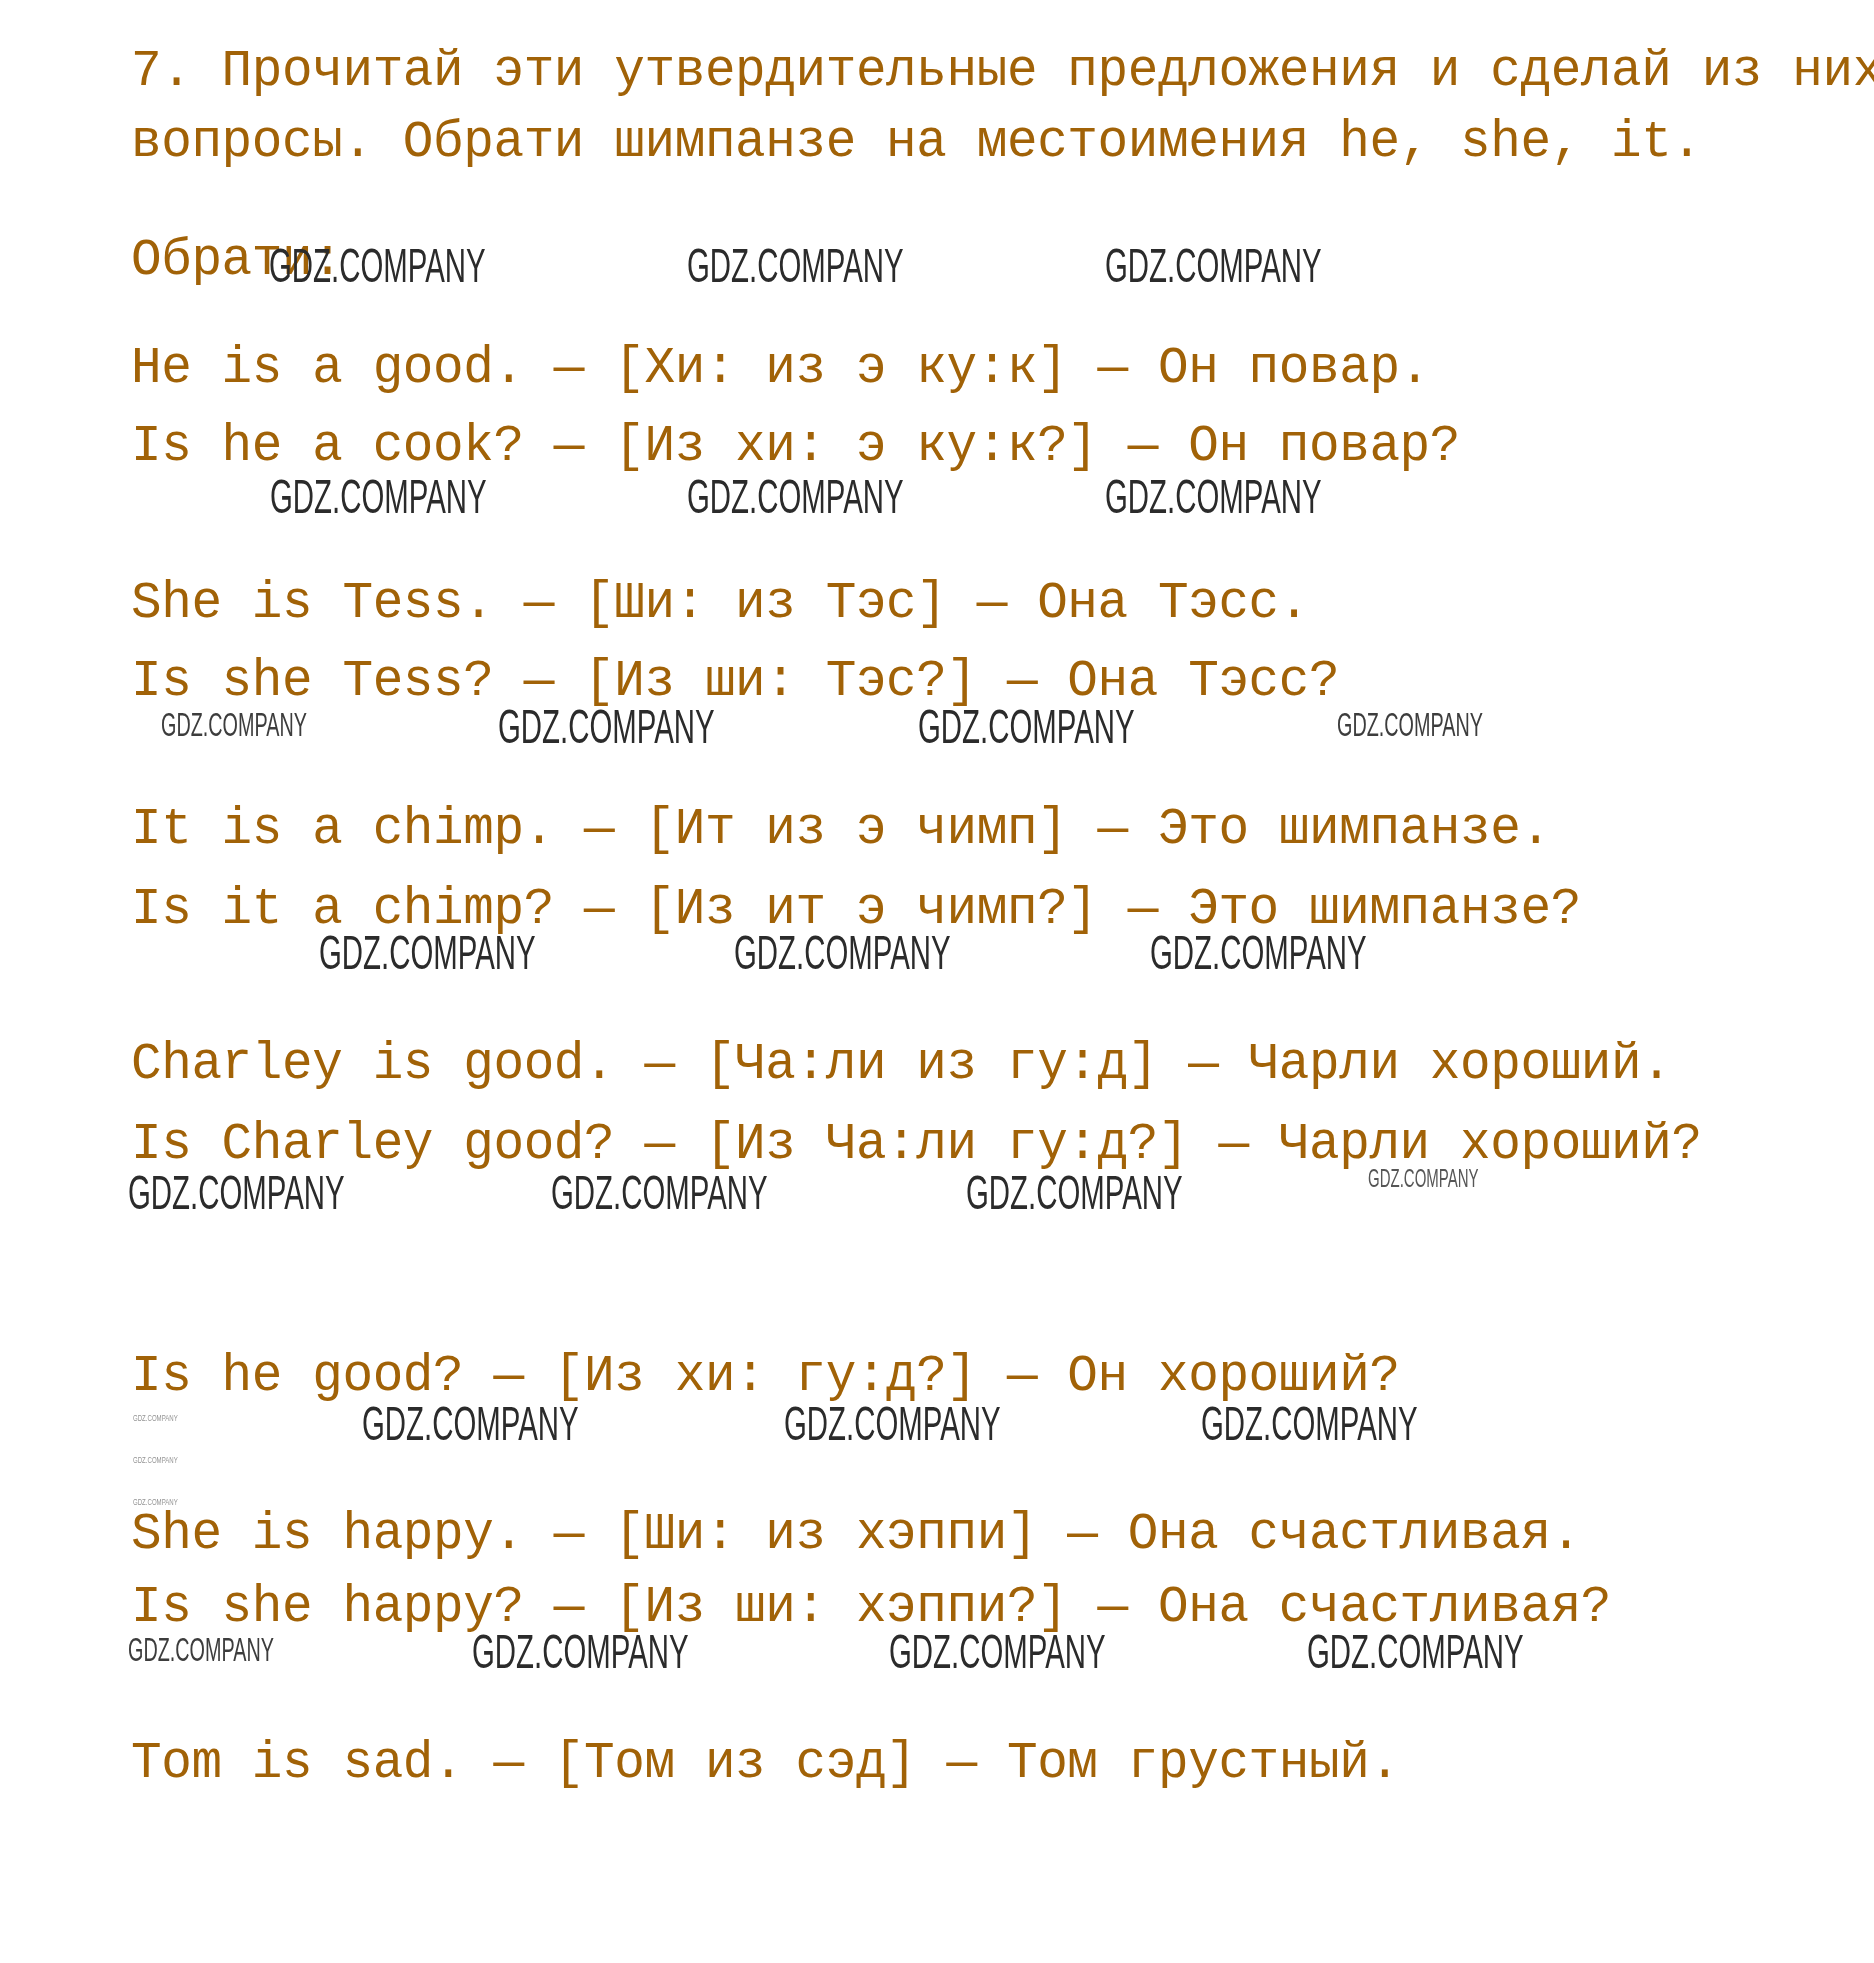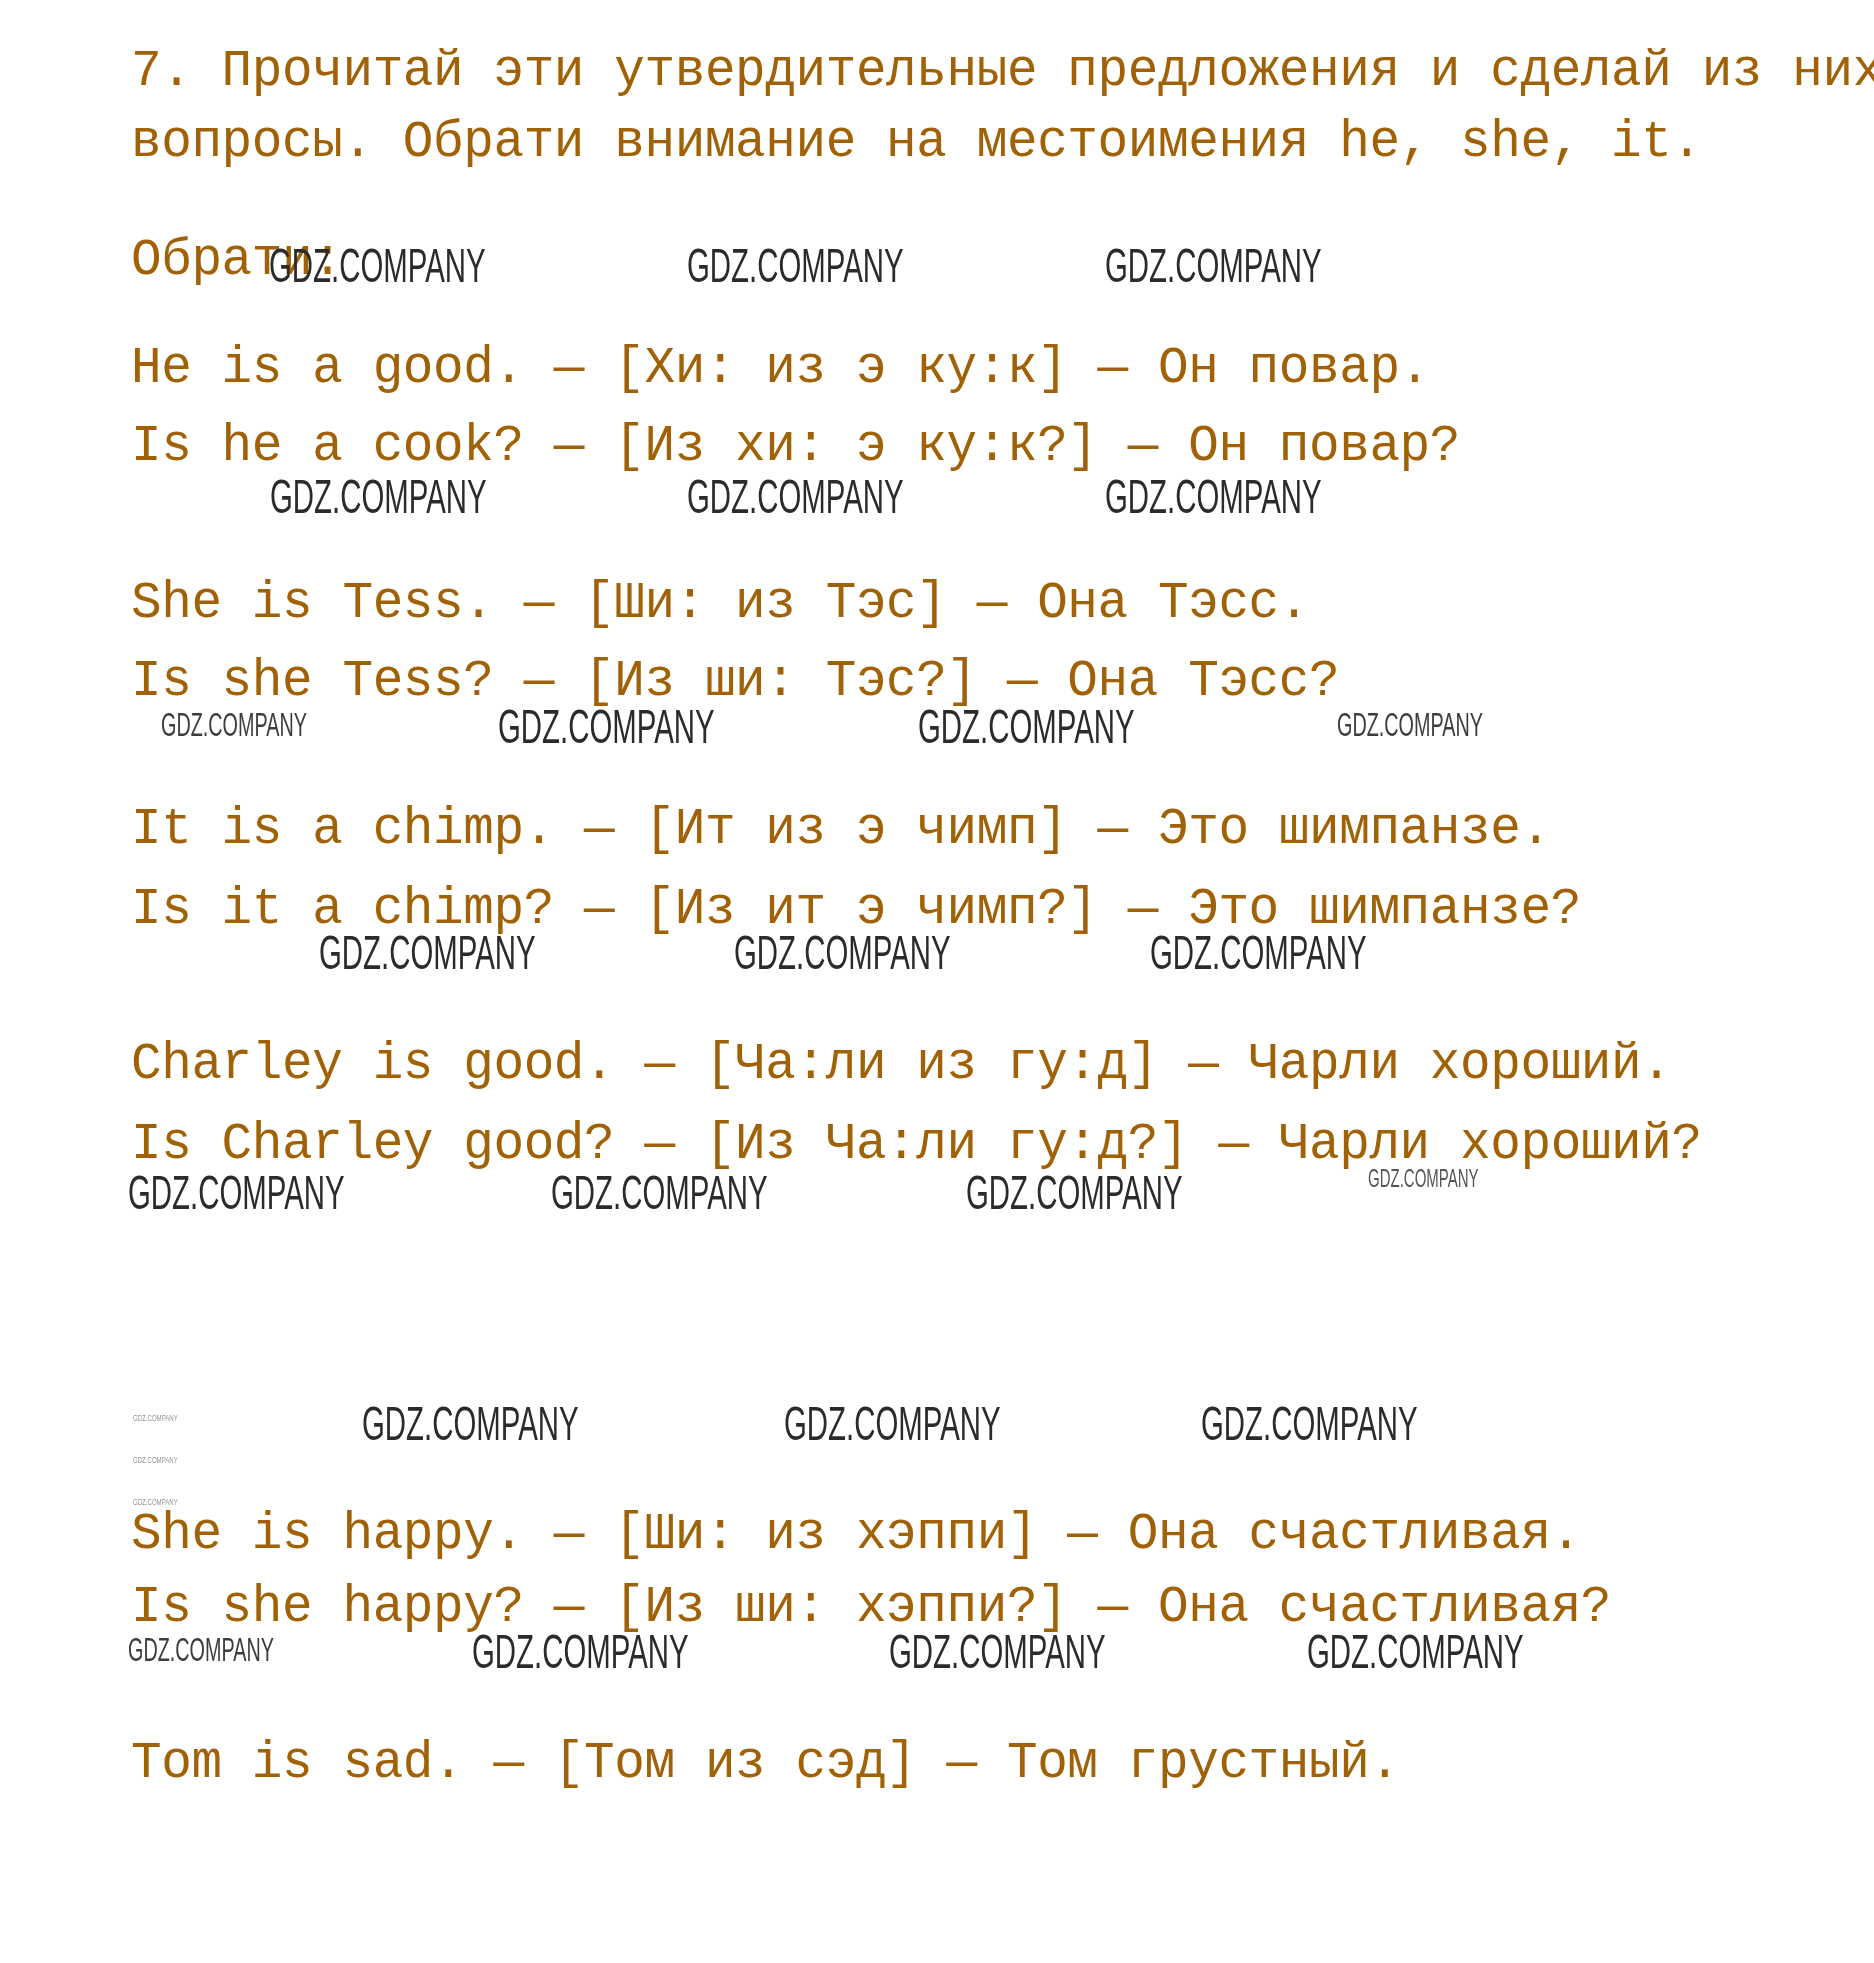--- a/index.html
+++ b/index.html
@@ -41,21 +41,21 @@
   .wm-sm   { font-size: 33px; color: #3d3d3d; }
   .wm-xs   { font-size: 25px; color: #565656; }
   .wm-tiny { font-size: 9.8px; color: #949494; transform: scaleX(0.62); }
 </style>
 </head>
 <body>
 
 <main class="page">
 
   <div class="line title" style="top:40px">7. Прочитай эти утвердительные предложения и сделай из них</div>
-  <div class="line title" style="top:111px">вопросы. Обрати внимание на местоимения he, she, it.</div>
+  <div class="line title" style="top:111px">вопросы. Обрати шимпанзе на местоимения he, she, it.</div>
 
   <div class="line" style="top:229px">Обрати:</div>
   <span class="wm wm-md" style="left:269px;  top:241px">GDZ.COMPANY</span>
   <span class="wm wm-md" style="left:687px;  top:241px">GDZ.COMPANY</span>
   <span class="wm wm-md" style="left:1105px; top:241px">GDZ.COMPANY</span>
 
   <div class="line" style="top:337px">He is a good. — [Хи: из э ку:к] — Он повар.</div>
   <div class="line" style="top:415px">Is he a cook? — [Из хи: э ку:к?] — Он повар?</div>
   <span class="wm wm-md" style="left:270px;  top:472px">GDZ.COMPANY</span>
   <span class="wm wm-md" style="left:687px;  top:472px">GDZ.COMPANY</span>
@@ -74,20 +74,21 @@
   <span class="wm wm-md" style="left:734px;  top:928px">GDZ.COMPANY</span>
   <span class="wm wm-md" style="left:1150px; top:928px">GDZ.COMPANY</span>
 
   <div class="line" style="top:1033px">Charley is good. — [Ча:ли из гу:д] — Чарли хороший.</div>
   <div class="line" style="top:1113px">Is Charley good? — [Из Ча:ли гу:д?] — Чарли хороший?</div>
   <span class="wm wm-md" style="left:128px;  top:1168px">GDZ.COMPANY</span>
   <span class="wm wm-md" style="left:551px;  top:1168px">GDZ.COMPANY</span>
   <span class="wm wm-md" style="left:966px; top:1168px">GDZ.COMPANY</span>
   <span class="wm wm-xs" style="left:1368px; top:1166px">GDZ.COMPANY</span>
 
+  <div class="line" style="top:1345px">Is he good? — [Из хи: гу:д?] — Он хороший?</div>
   <span class="wm wm-tiny" style="left:133px; top:1413px">GDZ.COMPANY</span>
   <span class="wm wm-md" style="left:362px;  top:1399px">GDZ.COMPANY</span>
   <span class="wm wm-md" style="left:784px;  top:1399px">GDZ.COMPANY</span>
   <span class="wm wm-md" style="left:1201px; top:1399px">GDZ.COMPANY</span>
   <span class="wm wm-tiny" style="left:133px; top:1455px">GDZ.COMPANY</span>
   <span class="wm wm-tiny" style="left:133px; top:1497px">GDZ.COMPANY</span>
 
   <div class="line" style="top:1576px">Is she happy? — [Из ши: хэппи?] — Она счастливая?</div>
   <div class="line" style="top:1503px">She is happy. — [Ши: из хэппи] — Она счастливая.</div>
   <span class="wm wm-sm" style="left:128px;  top:1633px">GDZ.COMPANY</span>

